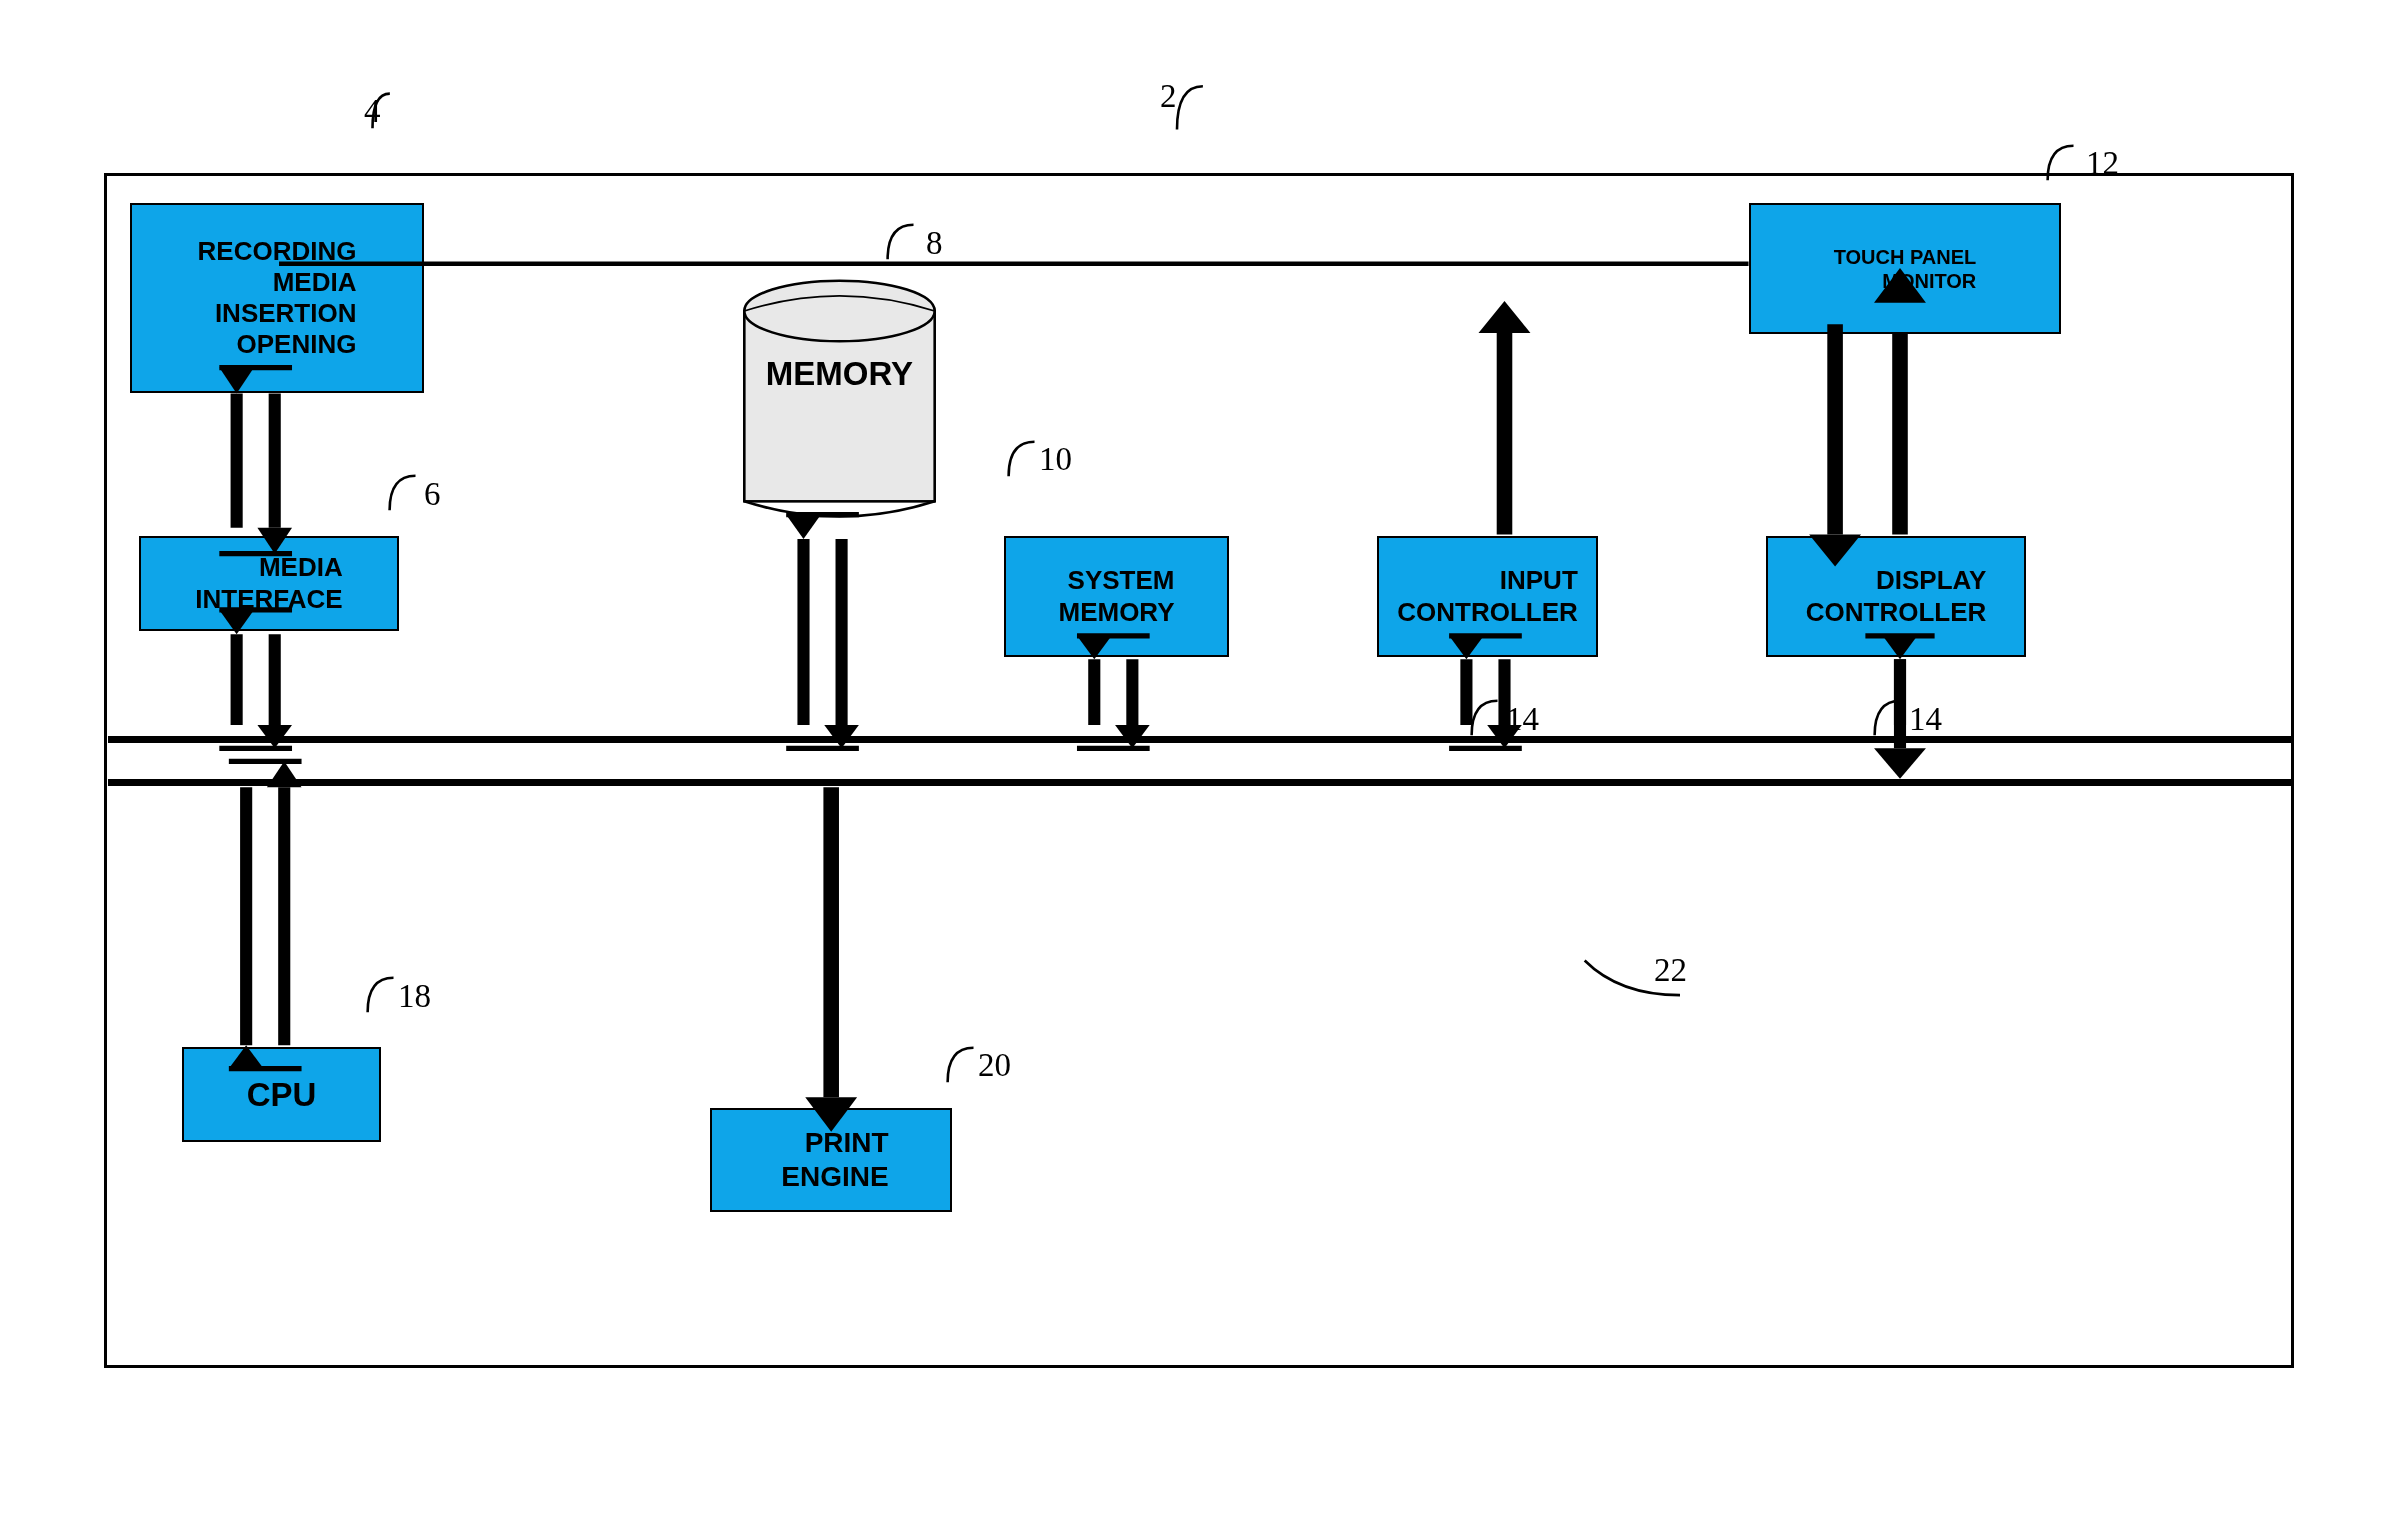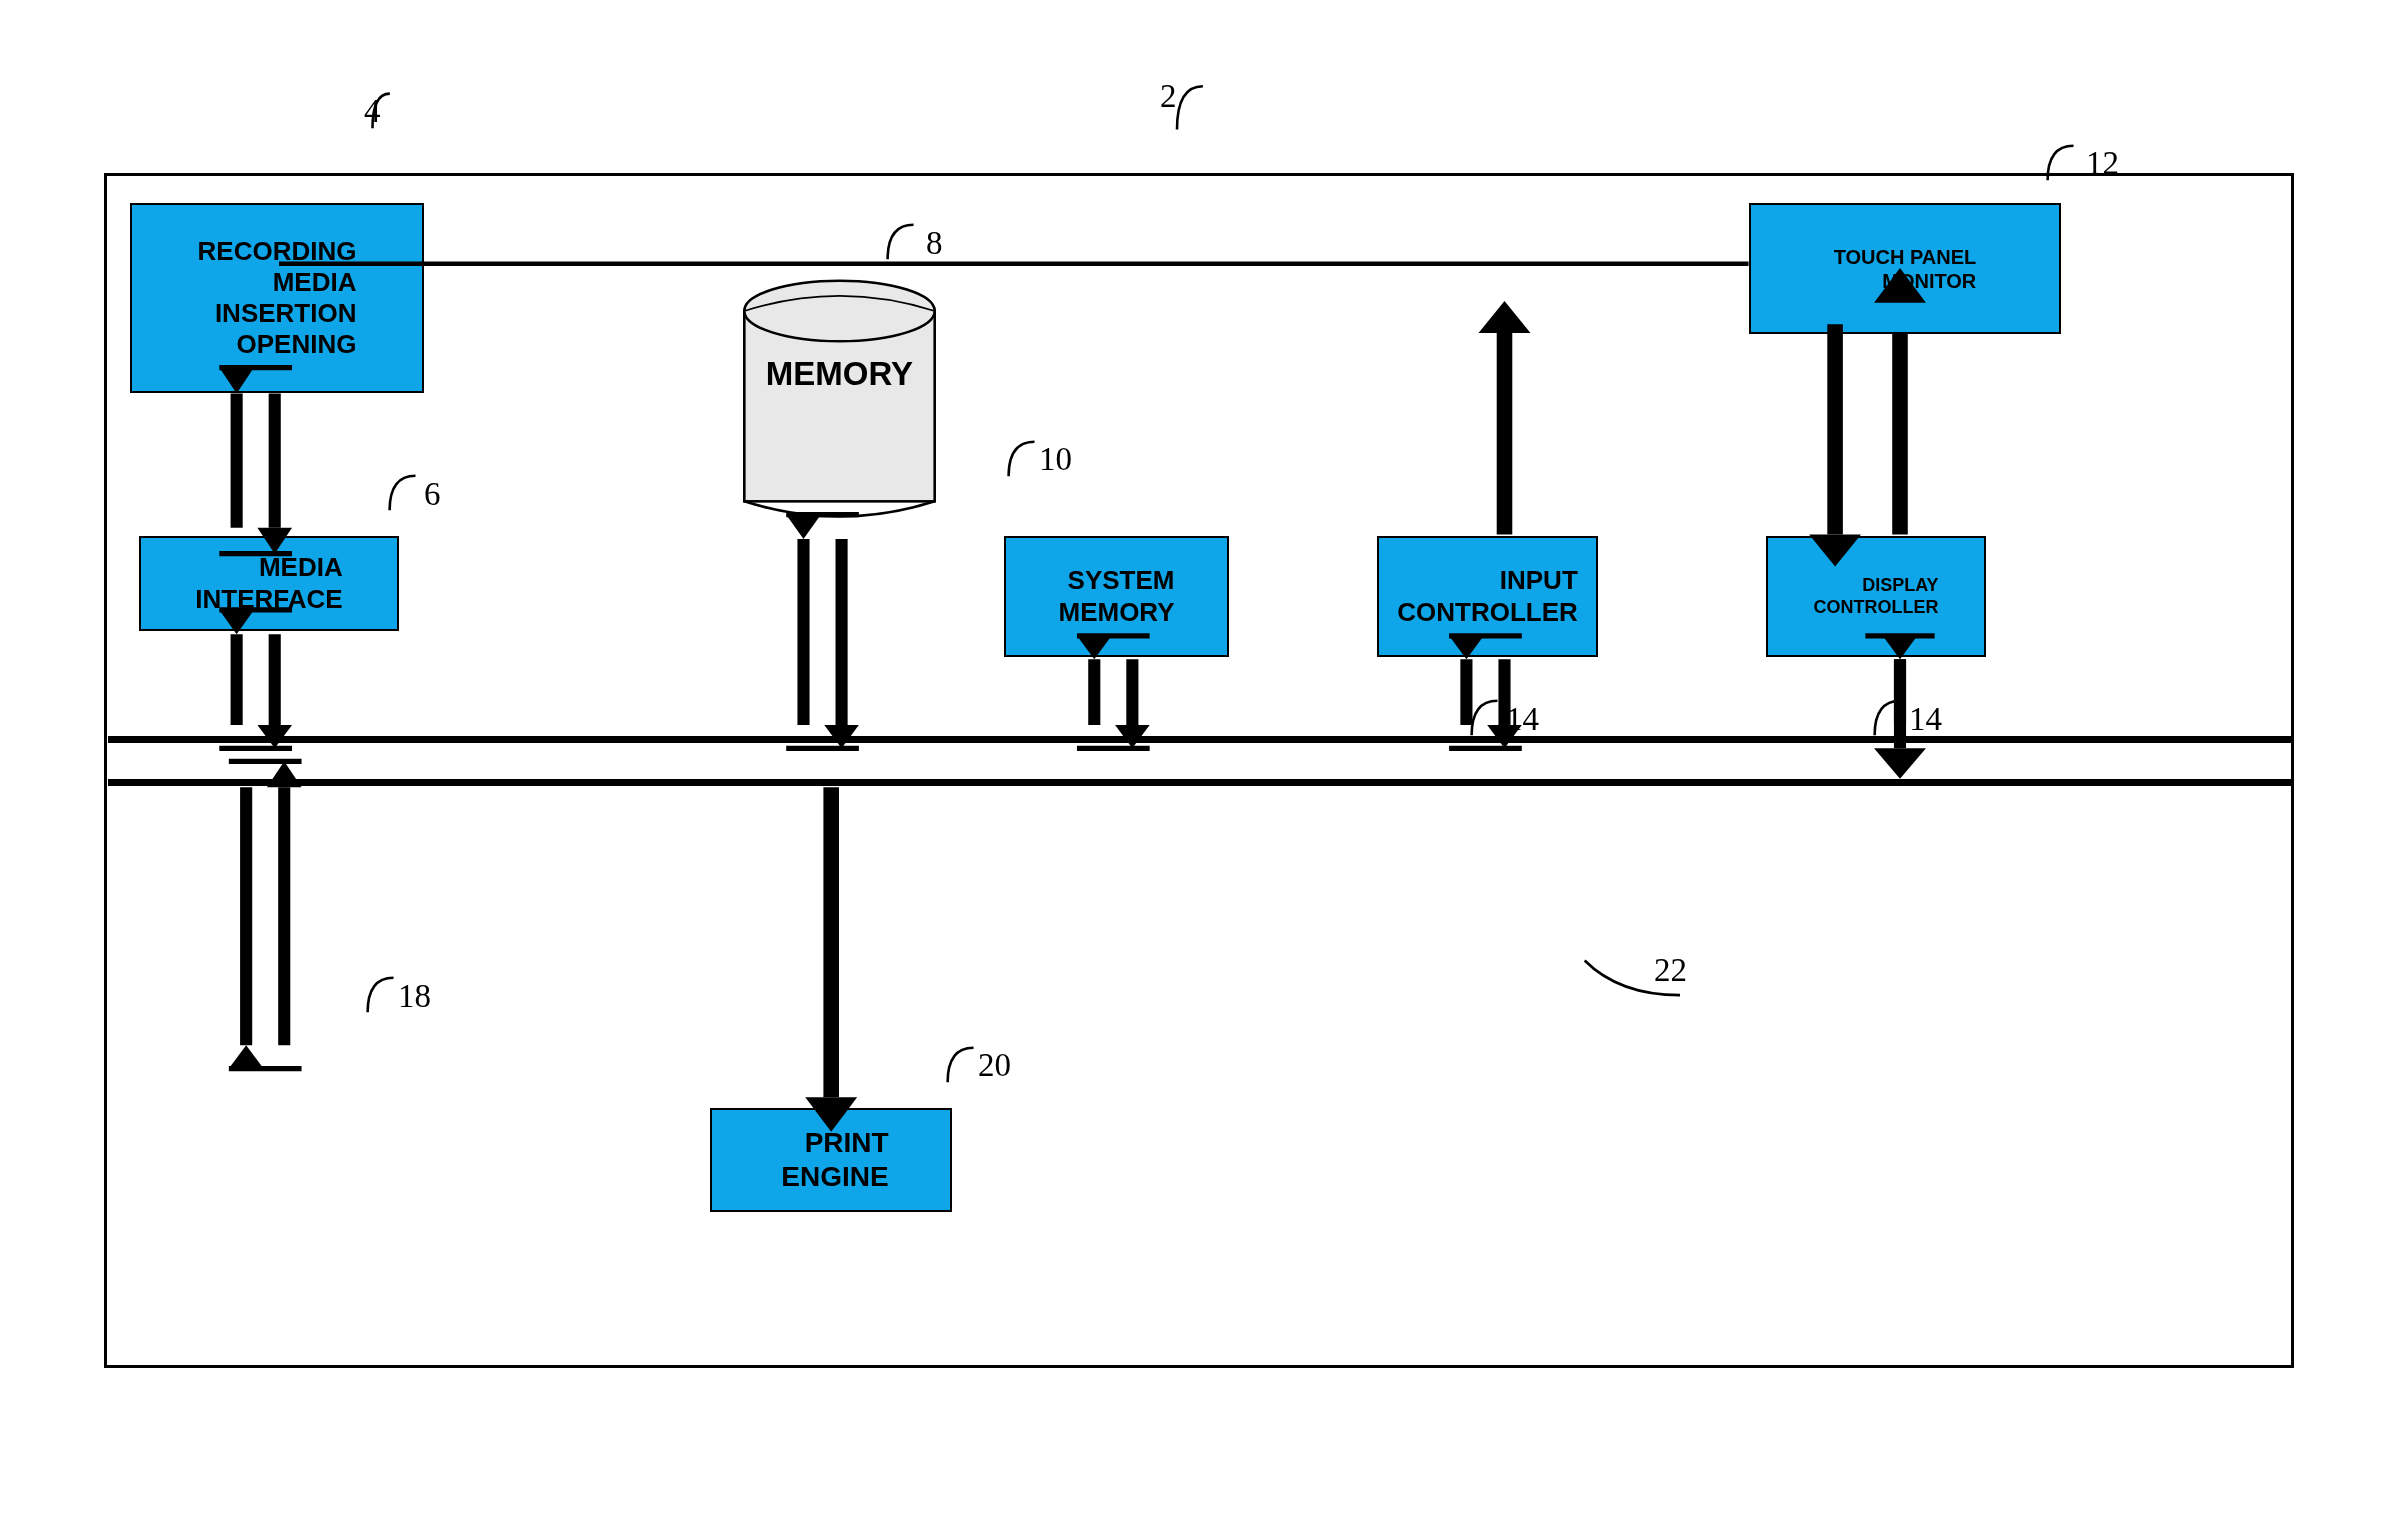--- a/index.html
+++ b/index.html
@@ -140,30 +140,33 @@
   <div class="comp-box" style="top:467px; left:1325px; width:221px; height:121px; font-size:26px;">
     <span style="white-space:pre-line;">INPUT
 CONTROLLER</span>
   </div>
 
   <div class="ref-label" style="top:632px; left:1454px;">14</div>
   <svg style="position:absolute; top:623px; left:1411px;" width="69" height="52" viewBox="0 0 80 60">
     <path d="M 10 50 Q 10 10 40 10" stroke="#000" stroke-width="3" fill="none"></path>
   </svg>
 
-  <div class="comp-box" style="top:467px; left:1714px; width:220px; height:121px; font-size:18px;">
+  <div class="comp-box" style="top:467px; left:1714px; width:260px; height:121px; font-size:26px;">
     <span style="white-space:pre-line;">DISPLAY
 CONTROLLER</span>
   </div>
 
   <div class="ref-label" style="top:632px; left:1857px;">14</div>
   <svg style="position:absolute; top:623px; left:1814px;" width="69" height="52" viewBox="0 0 80 60">
     <path d="M 10 50 Q 10 10 40 10" stroke="#000" stroke-width="3" fill="none"></path>
   </svg>
 
+  <div class="comp-box" style="top:978px; left:130px; width:199px; height:95px; font-size:33px;">
+    <span>CPU</span>
+  </div>
 
   <div class="ref-label" style="top:909px; left:346px;">18</div>
   <svg style="position:absolute; top:900px; left:307px;" width="69" height="52" viewBox="0 0 80 60">
     <path d="M 10 50 Q 10 10 40 10" stroke="#000" stroke-width="3" fill="none"></path>
   </svg>
 
   <div class="comp-box" style="top:1039px; left:658px; width:242px; height:104px; font-size:28px;padding-left:8px;">
     <span style="white-space:pre-line;">PRINT
 ENGINE</span>
   </div>

